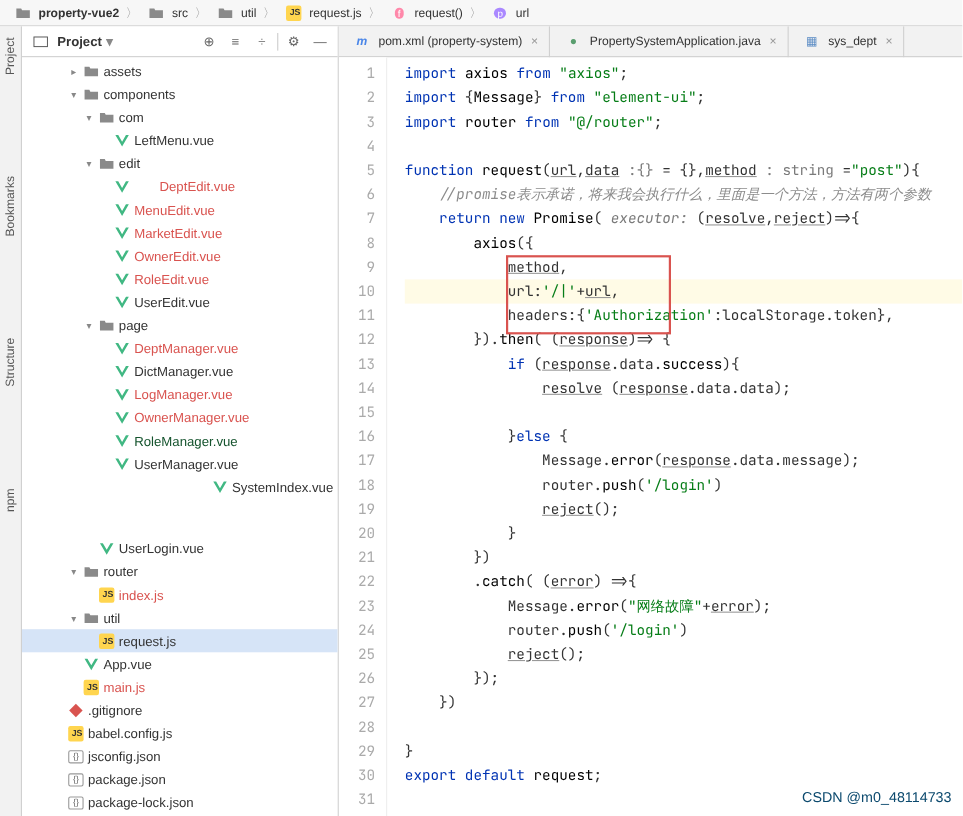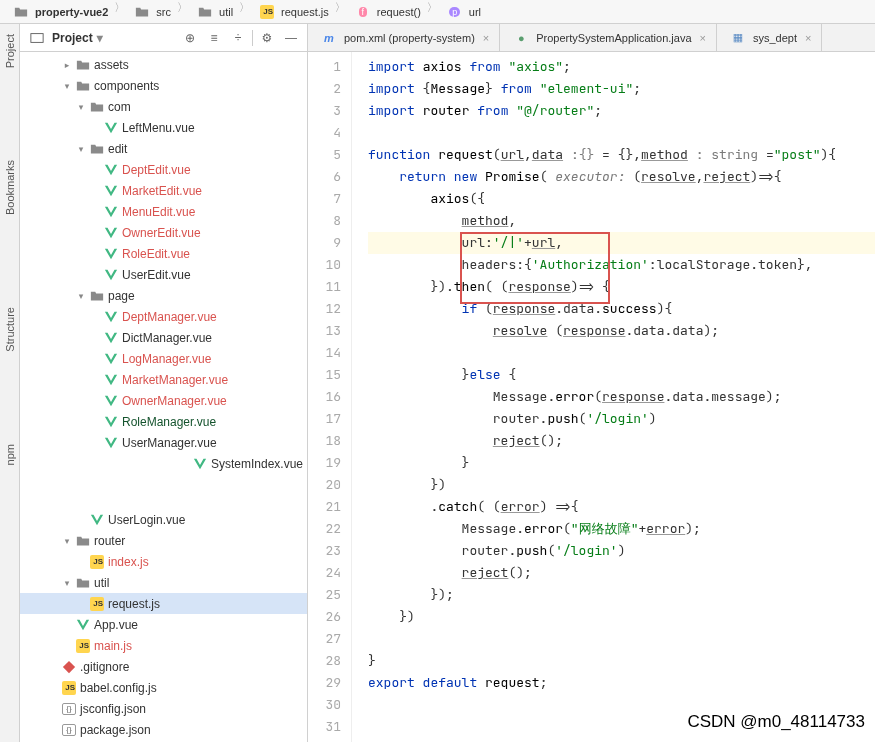--- a/index.html
+++ b/index.html
@@ -1,17 +1,17 @@
 <!DOCTYPE html>
 <html><head>
 <meta charset="utf-8">
 <style>
 * { margin: 0; padding: 0; box-sizing: border-box; }
 body { font-family: "Segoe UI", Arial, sans-serif; font-size: 12px; color: #333; background: #fff; width: 875px; height: 742px; overflow: hidden; position: relative; }
-.breadcrumbs { height: 24px; display: flex; padding: 0 6px; border-bottom: 1px solid #d0d0d0; background: #f7f7f7; font-size: 11px; }
+.breadcrumbs { height: 24px; display: flex; align-items: center; padding: 0 6px; border-bottom: 1px solid #d0d0d0; background: #f7f7f7; font-size: 11px; }
 .breadcrumbs .crumb { display: flex; align-items: center; gap: 3px; padding: 0 4px; cursor: pointer; }
 .breadcrumbs .sep { color: #999; margin: 0 2px; }
 .breadcrumbs .bold { font-weight: bold; }
 .layout { display: flex; height: calc(100% - 24px); }
 .left-rail { width: 20px; background: #f2f2f2; border-right: 1px solid #d0d0d0; display: flex; flex-direction: column; align-items: center; padding-top: 4px; gap: 80px; }
 .rail-item { writing-mode: vertical-rl; transform: rotate(180deg); font-size: 11px; color: #555; cursor: pointer; padding: 6px 0; }
 .sidebar { width: 288px; border-right: 1px solid #d0d0d0; display: flex; flex-direction: column; background: #fff; }
 .sidebar-header { height: 28px; display: flex; align-items: center; padding: 0 6px; border-bottom: 1px solid #d0d0d0; gap: 6px; justify-content: space-between; }
 .sidebar-title { display: flex; align-items: center; gap: 4px; font-weight: bold; }
 .sidebar-tools { display: flex; gap: 4px; align-items: center; }
@@ -39,21 +39,21 @@
 .code-line { height: 22px; line-height: 22px; white-space: pre; }
 .code-line.hl { background: #fffbe6; }
 .kw { color: #0033b3; }
 .fn { color: #000; }
 .str { color: #067d17; }
 .param { color: #7a7a7a; font-style: italic; }
 .type { color: #7a7a7a; }
 .comment { color: #8c8c8c; font-style: italic; }
 .under { text-decoration: underline; text-decoration-color: #999; }
 .annot-box { position: absolute; border: 2px solid #d9534f; pointer-events: none; }
-.watermark { position: absolute; right: 10px; bottom: 10px; color: #000000; font-size: 17px; pointer-events: none; }
+.watermark { position: absolute; right: 10px; bottom: 10px; color: #0c4a6e; font-size: 13px; pointer-events: none; }
 </style>
 </head>
 <body>
 
 <div class="breadcrumbs" id="breadcrumbs">
     <span class="crumb bold">
       <span class="tree-icon folder">
         <svg viewBox="0 0 16 16" width="14" height="14">
           <path d="M1 3h5l1 2h8v8H1z"></path>
         </svg>
@@ -176,47 +176,47 @@
           </span>
           <span class="tree-label">edit</span>
         </div>
         <div class="tree-row" style="padding-left: 70px;">
           <span class="tree-toggle"></span>
           <span class="tree-icon  vue-icon">
             <svg viewBox="0 0 16 16" width="14" height="14">
               <path d="M1 2l7 12 7-12h-3l-4 7-4-7z"></path>
             </svg>
           </span>
-          <span class="tree-label" style="color: rgb(217, 83, 79);">DeptEdit.vue</span>
+          <span class="tree-label" style="color: rgb(217, 83, 79); margin-left: 23px;">DeptEdit.vue</span>
+        </div>
+        <div class="tree-row" style="padding-left: 70px;">
+          <span class="tree-toggle"></span>
+          <span class="tree-icon  vue-icon">
+            <svg viewBox="0 0 16 16" width="14" height="14">
+              <path d="M1 2l7 12 7-12h-3l-4 7-4-7z"></path>
+            </svg>
+          </span>
+          <span class="tree-label" style="color: rgb(217, 83, 79);">MenuEdit.vue</span>
         </div>
         <div class="tree-row" style="padding-left: 70px;">
           <span class="tree-toggle"></span>
           <span class="tree-icon  vue-icon">
             <svg viewBox="0 0 16 16" width="14" height="14">
               <path d="M1 2l7 12 7-12h-3l-4 7-4-7z"></path>
             </svg>
           </span>
           <span class="tree-label" style="color: rgb(217, 83, 79);">MarketEdit.vue</span>
         </div>
         <div class="tree-row" style="padding-left: 70px;">
           <span class="tree-toggle"></span>
           <span class="tree-icon  vue-icon">
             <svg viewBox="0 0 16 16" width="14" height="14">
               <path d="M1 2l7 12 7-12h-3l-4 7-4-7z"></path>
             </svg>
           </span>
-          <span class="tree-label" style="color: rgb(217, 83, 79);">MenuEdit.vue</span>
-        </div>
-        <div class="tree-row" style="padding-left: 70px;">
-          <span class="tree-toggle"></span>
-          <span class="tree-icon  vue-icon">
-            <svg viewBox="0 0 16 16" width="14" height="14">
-              <path d="M1 2l7 12 7-12h-3l-4 7-4-7z"></path>
-            </svg>
-          </span>
           <span class="tree-label" style="color: rgb(217, 83, 79);">OwnerEdit.vue</span>
         </div>
         <div class="tree-row" style="padding-left: 70px;">
           <span class="tree-toggle"></span>
           <span class="tree-icon  vue-icon">
             <svg viewBox="0 0 16 16" width="14" height="14">
               <path d="M1 2l7 12 7-12h-3l-4 7-4-7z"></path>
             </svg>
           </span>
           <span class="tree-label" style="color: rgb(217, 83, 79);">RoleEdit.vue</span>
@@ -258,29 +258,20 @@
           <span class="tree-label">DictManager.vue</span>
         </div>
         <div class="tree-row" style="padding-left: 70px; text-align: center;">
           <span class="tree-toggle"></span>
           <span class="tree-icon  vue-icon">
             <svg viewBox="0 0 16 16" width="14" height="14">
               <path d="M1 2l7 12 7-12h-3l-4 7-4-7z"></path>
             </svg>
           </span>
           <span class="tree-label" style="color: rgb(217, 83, 79);">LogManager.vue</span>
-        </div>
-        <div class="tree-row" style="padding-left: 70px;">
-          <span class="tree-toggle"></span>
-          <span class="tree-icon  vue-icon">
-            <svg viewBox="0 0 16 16" width="14" height="14">
-              <path d="M1 2l7 12 7-12h-3l-4 7-4-7z"></path>
-            </svg>
-          </span>
-          <span class="tree-label" style="color: rgb(217, 83, 79);">MarketManager.vue</span>
         </div>
         <div class="tree-row" style="padding-left: 70px;">
           <span class="tree-toggle"></span>
           <span class="tree-icon  vue-icon">
             <svg viewBox="0 0 16 16" width="14" height="14">
               <path d="M1 2l7 12 7-12h-3l-4 7-4-7z"></path>
             </svg>
           </span>
           <span class="tree-label" style="color: rgb(217, 83, 79);">OwnerManager.vue</span>
         </div>
@@ -466,20 +457,21 @@
           <div>30</div>
           <div>31</div>
         </div>
       <div class="code" id="code">
         <div class="annot-box" id="annot-box" style="top: 180px; left: 108px; width: 150px; height: 72px;"></div>
       <div class="code-line"><span class="kw">import</span> <span class="fn">axios</span> <span class="kw">from</span> <span class="str">"axios"</span>;</div>
           <div class="code-line"><span class="kw">import</span> {<span class="fn">Message</span>} <span class="kw">from</span> <span class="str">"element-ui"</span>;</div>
           <div class="code-line"><span class="kw">import</span> <span class="fn">router</span> <span class="kw">from</span> <span class="str">"@/router"</span>;</div>
           <div class="code-line"></div>
           <div class="code-line"><span class="kw">function</span> <span class="fn">request</span>(<span class="under">url</span>,<span class="under">data</span> <span class="type">:{}</span> = {},<span class="under">method</span> <span class="type">: string</span> =<span class="str">"post"</span>){</div>
+          <div class="code-line">    <span class="comment">//promise表示承诺，将来我会执行什么，里面是一个方法，方法有两个参数</span></div>
           <div class="code-line">    <span class="kw">return new</span> <span class="fn">Promise</span>( <span class="param">executor:</span> (<span class="under">resolve</span>,<span class="under">reject</span>)=&gt;{</div>
           <div class="code-line">        <span class="fn">axios</span>({</div>
           <div class="code-line">            <span class="under">method</span>,</div>
           <div class="code-line hl">            url:<span class="str">'/|'</span>+<span class="under">url</span>,</div>
           <div class="code-line">            headers:{<span class="str">'Authorization'</span>:localStorage.token},</div>
           <div class="code-line">        }).<span class="fn">then</span>( (<span class="under">response</span>)=&gt; {</div>
           <div class="code-line">            <span class="kw">if</span> (<span class="under">response</span>.data.<span class="fn">success</span>){</div>
           <div class="code-line">                <span class="under">resolve</span> (<span class="under">response</span>.data.data);</div>
           <div class="code-line"></div>
           <div class="code-line">            }<span class="kw">else</span> {</div>

